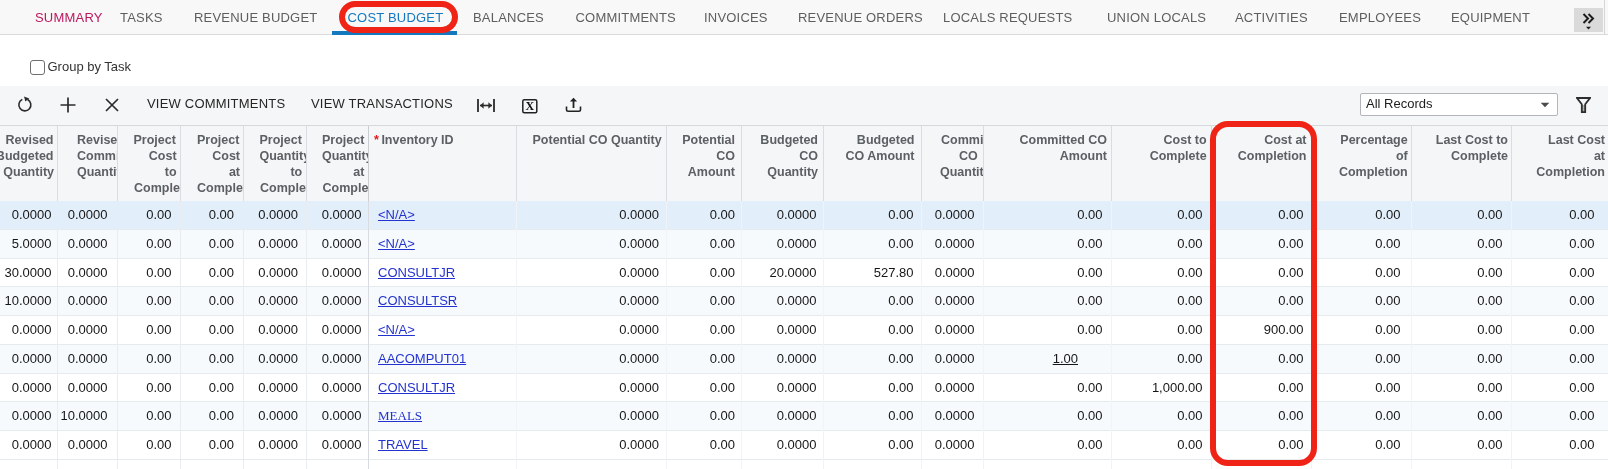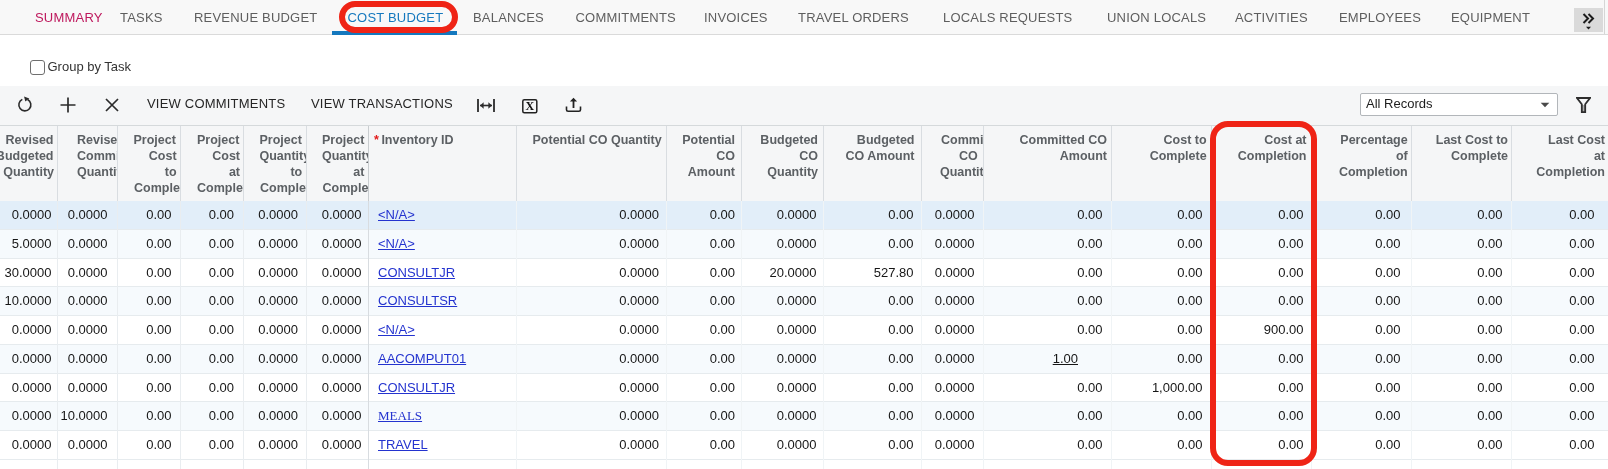--- a/index.html
+++ b/index.html
@@ -13,21 +13,21 @@
 </style></head><body>
 
 <div class="a" style="left:0;top:0;width:1608px;height:34.5px;background:#f8f8f8;"></div>
 <div class="tab" style="left:35px;color:#be185d;">SUMMARY</div>
 <div class="tab" style="left:120px;color:#5e5e5e;">TASKS</div>
 <div class="tab" style="left:194px;color:#5e5e5e;">REVENUE BUDGET</div>
 <div class="tab" style="left:347.5px;color:#1478be;">COST BUDGET</div>
 <div class="tab" style="left:473px;color:#5e5e5e;">BALANCES</div>
 <div class="tab" style="left:575.5px;color:#5e5e5e;">COMMITMENTS</div>
 <div class="tab" style="left:704px;color:#5e5e5e;">INVOICES</div>
-<div class="tab" style="left:798px;color:#5e5e5e;">TRAVEL ORDERS</div>
+<div class="tab" style="left:798px;color:#5e5e5e;">REVENUE ORDERS</div>
 <div class="tab" style="left:943px;color:#5e5e5e;">LOCALS REQUESTS</div>
 <div class="tab" style="left:1107px;color:#5e5e5e;">UNION LOCALS</div>
 <div class="tab" style="left:1235px;color:#5e5e5e;">ACTIVITIES</div>
 <div class="tab" style="left:1339px;color:#5e5e5e;">EMPLOYEES</div>
 <div class="tab" style="left:1451px;color:#5e5e5e;">EQUIPMENT</div>
 <div class="hl" style="left:0;top:34px;width:1608px;background:#dadada;"></div>
 <div class="a" style="left:332px;top:31.2px;width:125px;height:3.6px;background:#1478be;"></div>
 <div class="vl" style="left:1604px;top:0;height:34px;background:#d6d6d6;"></div>
 <div class="a" style="left:1574px;top:8px;width:28.5px;height:24px;background:#dadada;"></div>
 <svg class="a" style="left:1580px;top:11px;" width="17" height="19" viewBox="0 0 17 19">

